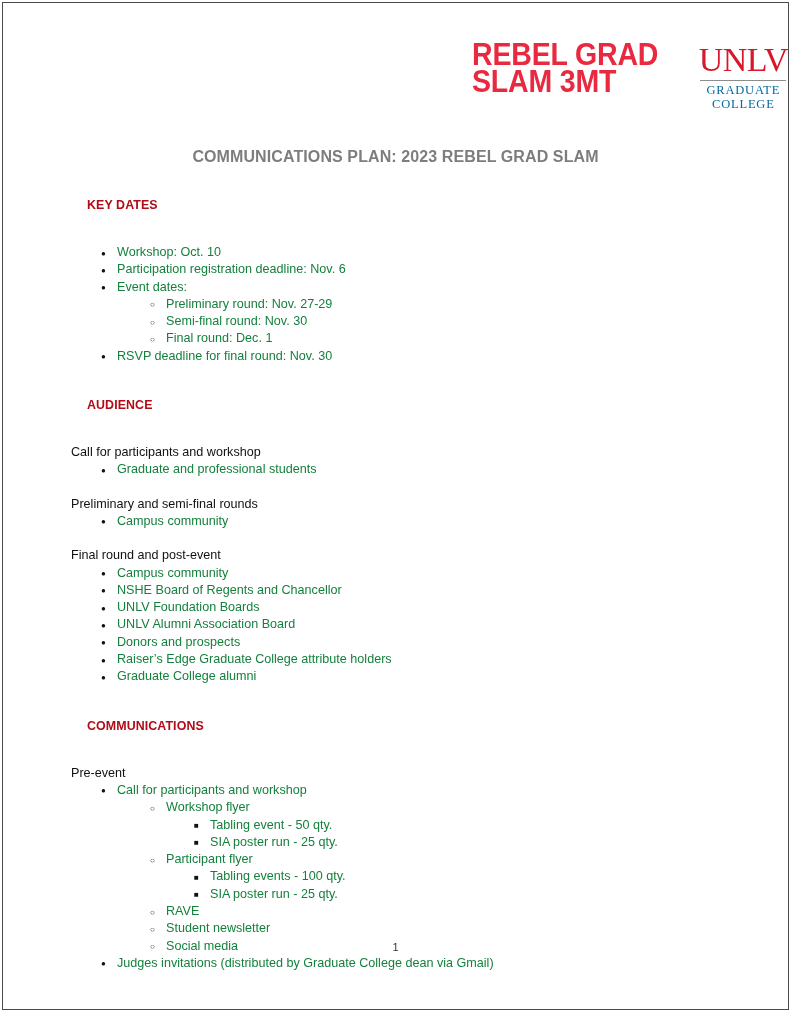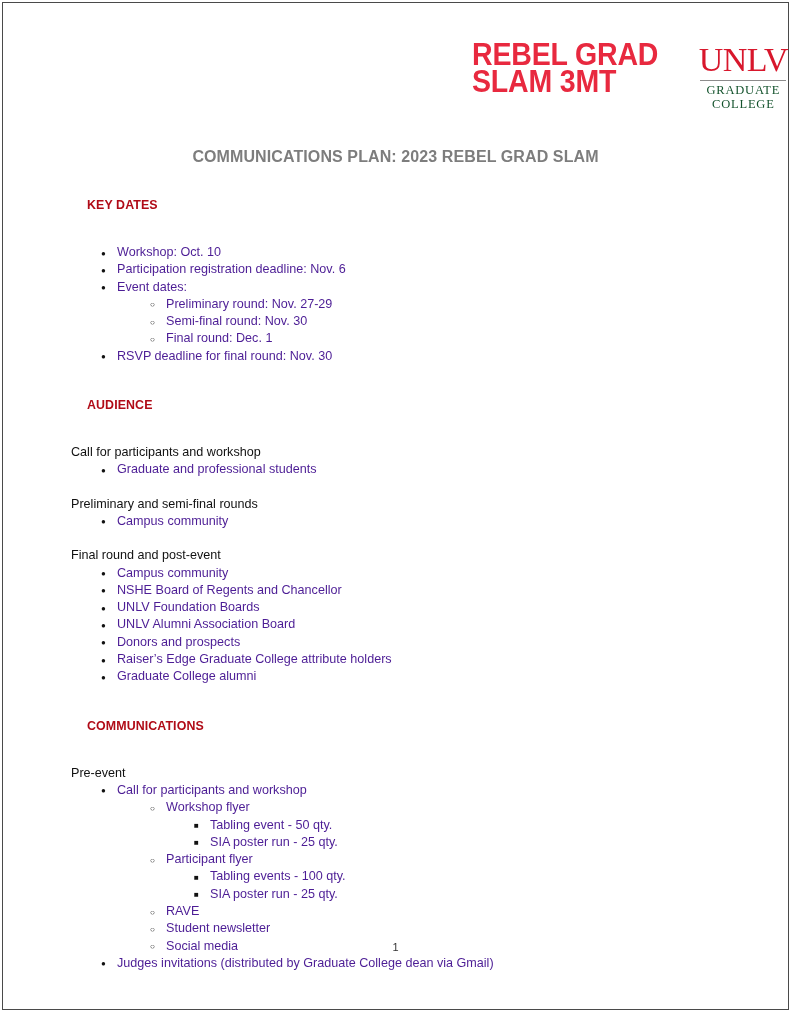--- a/index.html
+++ b/index.html
@@ -66,21 +66,21 @@
   }
   .unlv-rule {
     width: 86px;
     height: 1px;
     background: #8c8c8c;
     margin: 3px 0 2px 0;
   }
   .unlv-sub {
     font-family: "Liberation Serif", serif;
     font-size: 12.5px;
-    color: #14532d;
+    color: #0369a1;
     letter-spacing: 0.8px;
     line-height: 1.12;
     text-align: center;
   }
 
   
   .doc-title {
     text-align: center;
     color: #7d7d7d;
     font-size: 16px;
@@ -115,21 +115,21 @@
 
   ul.lvl {
     list-style: none;
     margin: 0;
     padding: 0;
   }
   li.item {
     position: relative;
     line-height: 17.3px;
     font-size: 12.6px;
-    color: #4c1d95;
+    color: #15803d;
     margin: 0;
   }
   li.item > .txt { display: inline-block; }
 
   
   .l1 { padding-left: 46px; }
   .l2 { padding-left: 95px; }
   .l3 { padding-left: 139px; }
 
   li.item::before {

